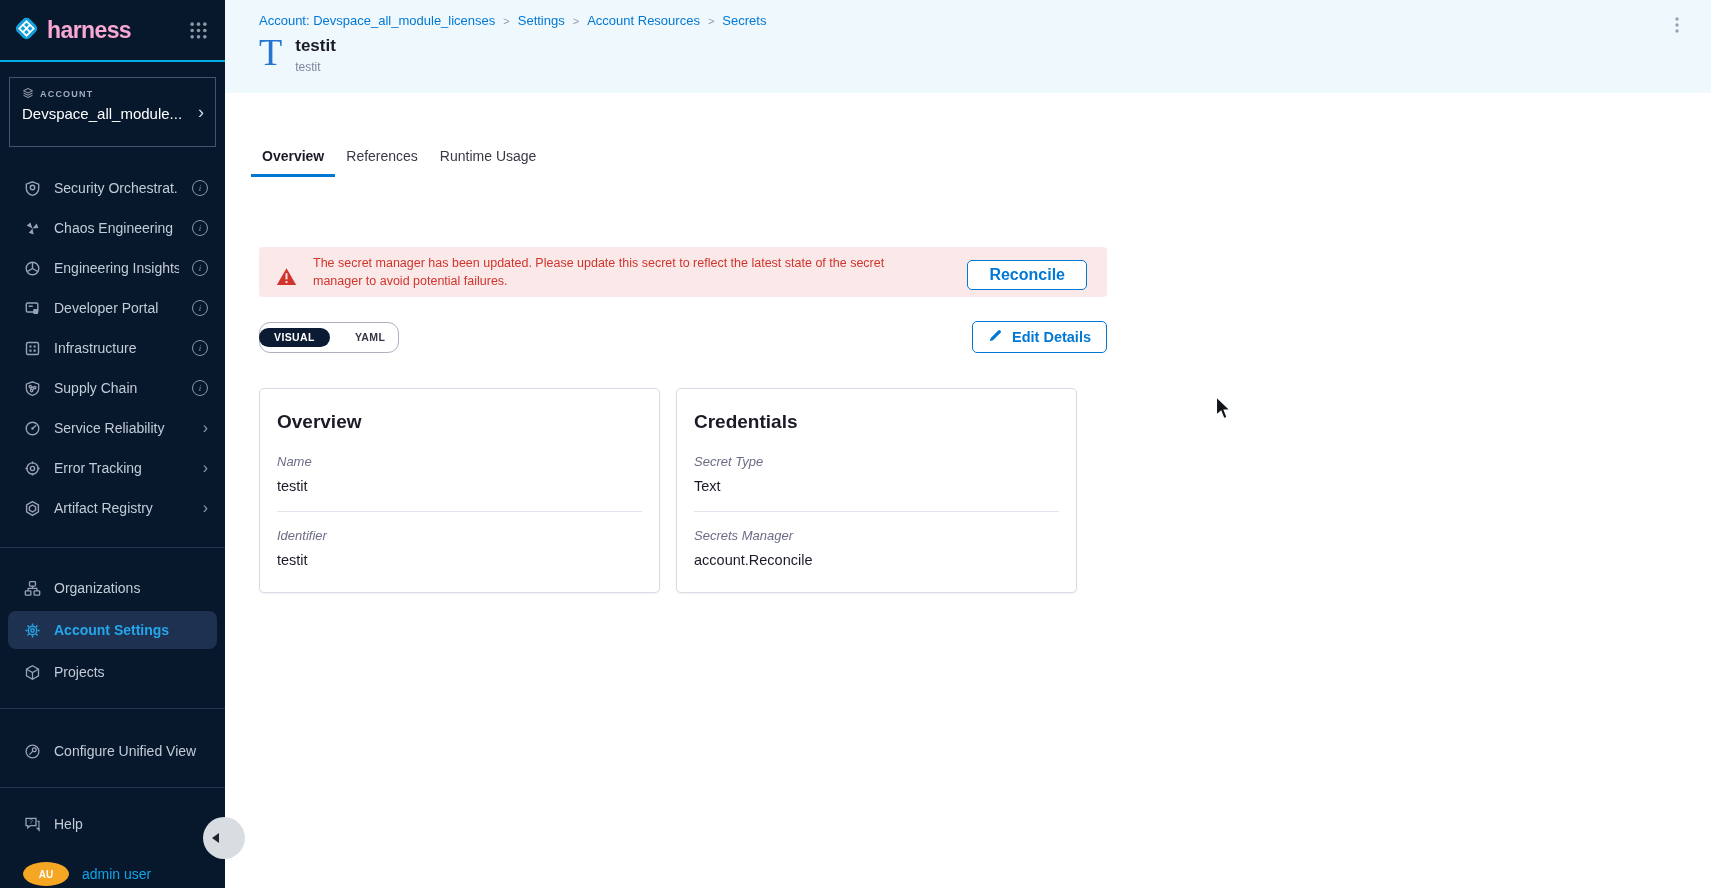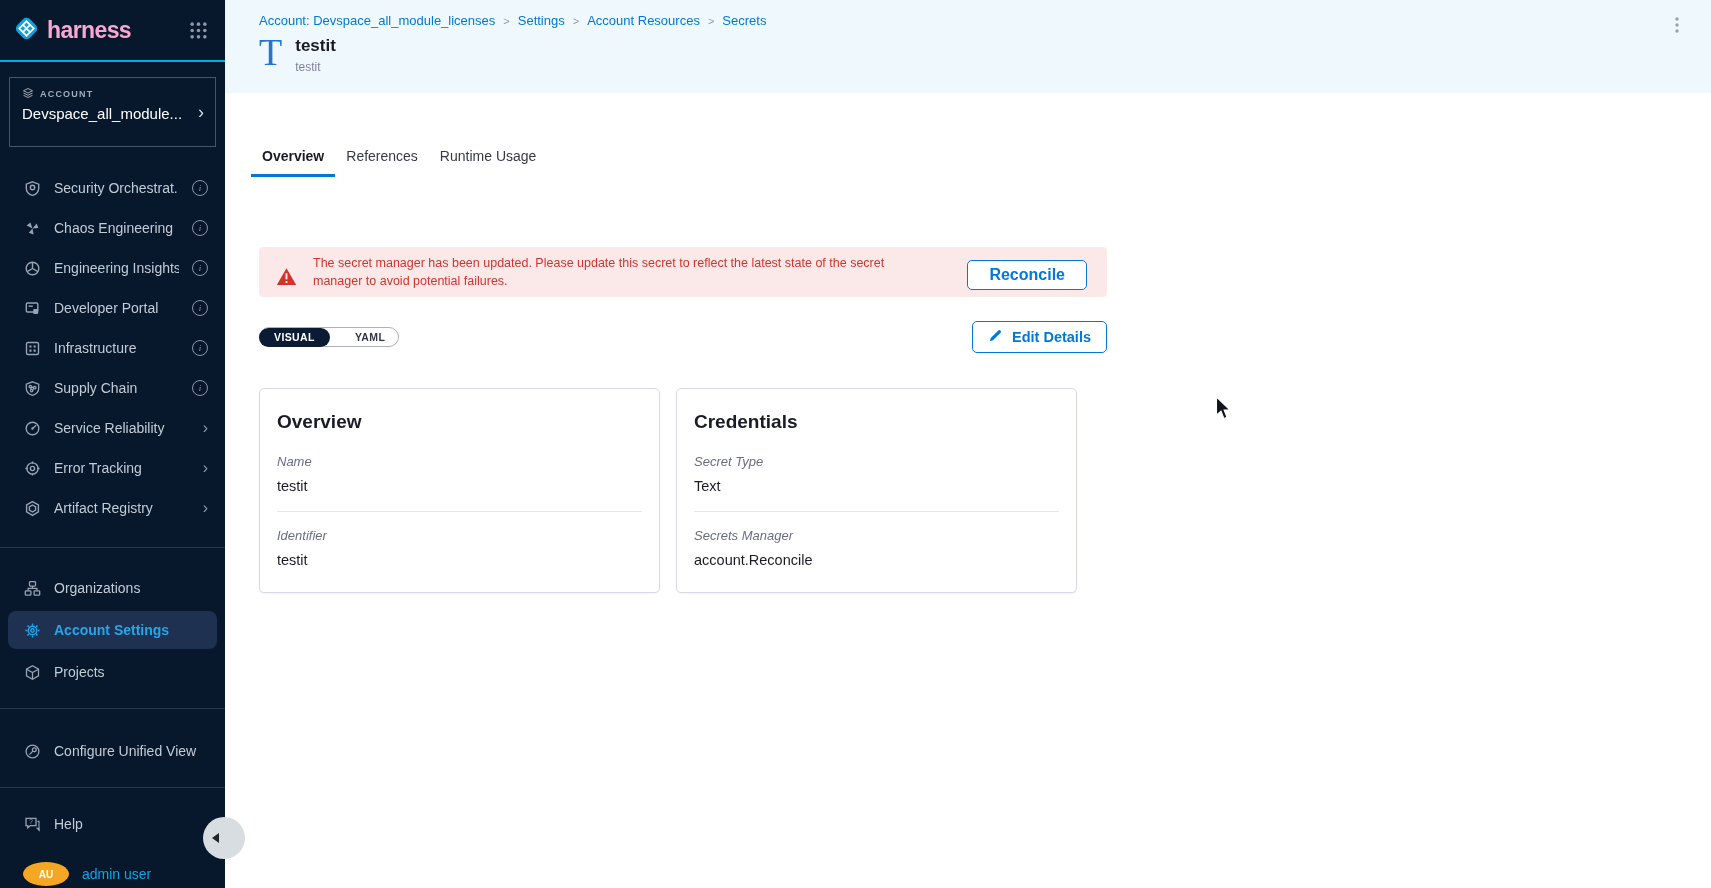--- a/index.html
+++ b/index.html
@@ -68,21 +68,21 @@
 
   .content{padding-left:34px;}
   .banner{margin-top:26px;width:848px;box-sizing:border-box;background:#fbe9e9;border-radius:4px;
           display:flex;align-items:flex-end;gap:16px;padding:7px 20px 7px 17px;}
   .banner-text{width:604px;font-size:12.5px;line-height:1.45;color:#d0342c;}
   .reconcile{margin-left:auto;background:#fff;border:1.5px solid #0278d5;border-radius:5px;color:#0278d5;
              font-weight:600;font-size:16px;padding:5px 21px;cursor:pointer;font-family:inherit;}
 
   .toolbar{width:848px;display:flex;justify-content:space-between;align-items:center;margin-top:24px;}
   .toggle{display:flex;align-items:center;border:1px solid #aeb0c2;border-radius:11px;background:#fff;
-          height:20px;box-sizing:border-box;}
+          height:31px;box-sizing:border-box;}
   .toggle-seg{padding:0 13px;font-size:10.5px;font-weight:700;letter-spacing:0.4px;color:#343546;
               height:19px;display:flex;align-items:center;cursor:pointer;border-radius:11px;box-sizing:border-box;margin-left:12px;}
   .toggle-seg.selected{background:#0b1b33;color:#fff;margin:-1px 0 -1px -1px;padding:0 15px;}
   .edit-btn{display:flex;align-items:center;gap:9px;background:#fff;border:1.5px solid #0278d5;border-radius:5px;
             padding:6px 15px;color:#0278d5;font-weight:700;font-size:14.5px;cursor:pointer;font-family:inherit;}
 
   .cards{display:flex;gap:16px;margin-top:35px;}
   .card{width:401px;box-sizing:border-box;background:#fff;border:1px solid #d9dae6;border-radius:5px;
         padding:22px 17px 24px;box-shadow:0 1px 2px rgba(40,41,61,0.06);}
   .card-title{font-size:19px;font-weight:700;color:#1b1b28;margin:0 0 21px;}

